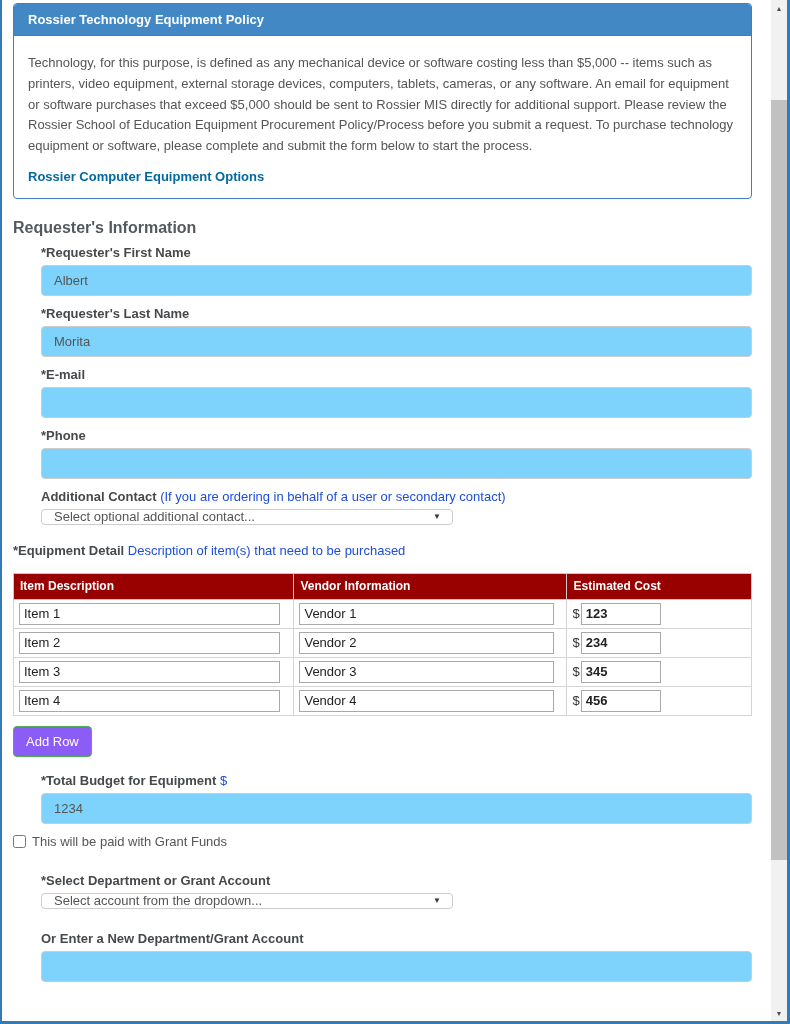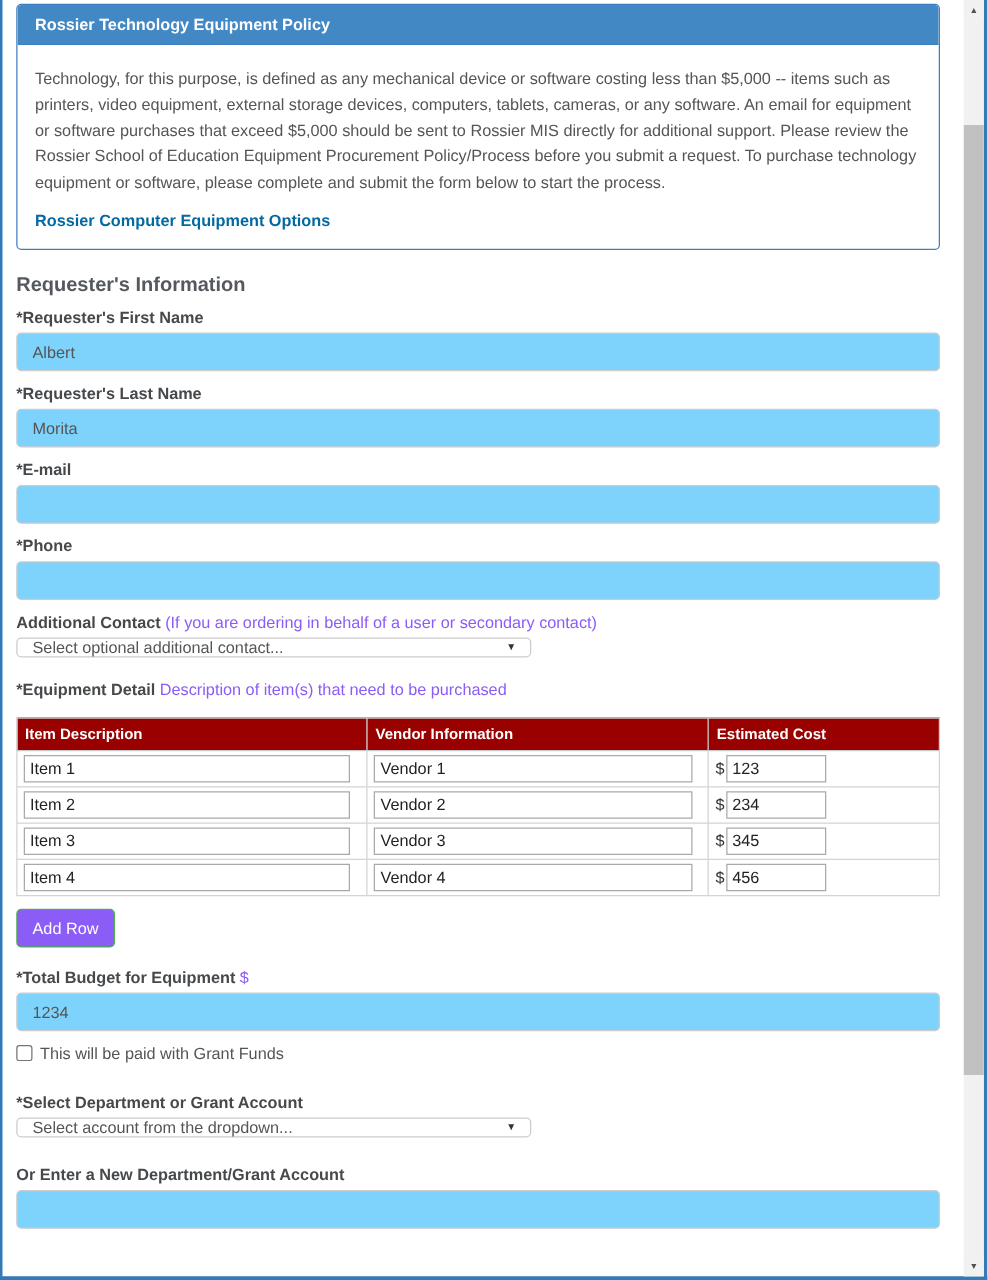--- a/index.html
+++ b/index.html
@@ -40,26 +40,26 @@
   .panel-link {
     display: inline-block; margin-top: 12px; font-size: 13px; font-weight: bold;
     color: #0369a1; text-decoration: none; cursor: pointer;
   }
   
   h2.section-title {
     font-size: 16px; font-weight: 600; color: #55595e;
     margin: 20px 0 8px 0;
   }
   
-  .form-group { margin-bottom: 10px; }
+  .form-group { margin-bottom: 10px; margin-left: 28px; }
   .form-label {
     display: block; font-size: 13px; font-weight: bold; color: #46494c;
     margin-bottom: 5px; line-height: 15px;
   }
-  .form-label .label-normal { font-weight: normal; color: #8b5cf6; }
+  .form-label .label-normal { font-weight: normal; color: #1d4ed8; }
   .text-input {
     display: block; width: 100%; height: 31px;
     border: 1px solid #ccc; border-radius: 4px;
     padding: 5px 12px; font-size: 13px; color: #555;
     font-family: "Liberation Sans", "DejaVu Sans", sans-serif;
     background: #7dd3fc; outline: none;
   }
   
   .select-box {
     position: relative; width: 412px; height: 16px;
@@ -87,21 +87,21 @@
   }
   .col-item  { width: 38%; }
   .col-vendor{ width: 37%; }
   .col-cost  { width: 25%; }
   .cell-input {
     height: 22px; border: 1px solid #a9a9a9; border-radius: 0;
     font-size: 13px; color: #222; padding: 2px 4px;
     font-family: "Liberation Sans", "DejaVu Sans", sans-serif; outline: none;
   }
   .item-input, .vendor-input { width: 97%; }
-  .cost-input { width: 80px; }
+  .cost-input { width: 80px; font-weight: bold; }
   .currency { font-size: 13px; color: #333; margin-right: 1px; }
   
   .btn-add-row {
     display: inline-block; margin: 10px 0 16px 0;
     background: #8b5cf6; border: 1px solid #4cae4c; border-radius: 4px;
     color: #fff; font-size: 13px; padding: 7px 12px; cursor: pointer;
     font-family: "Liberation Sans", "DejaVu Sans", sans-serif;
   }
   
   .checkbox-row {

